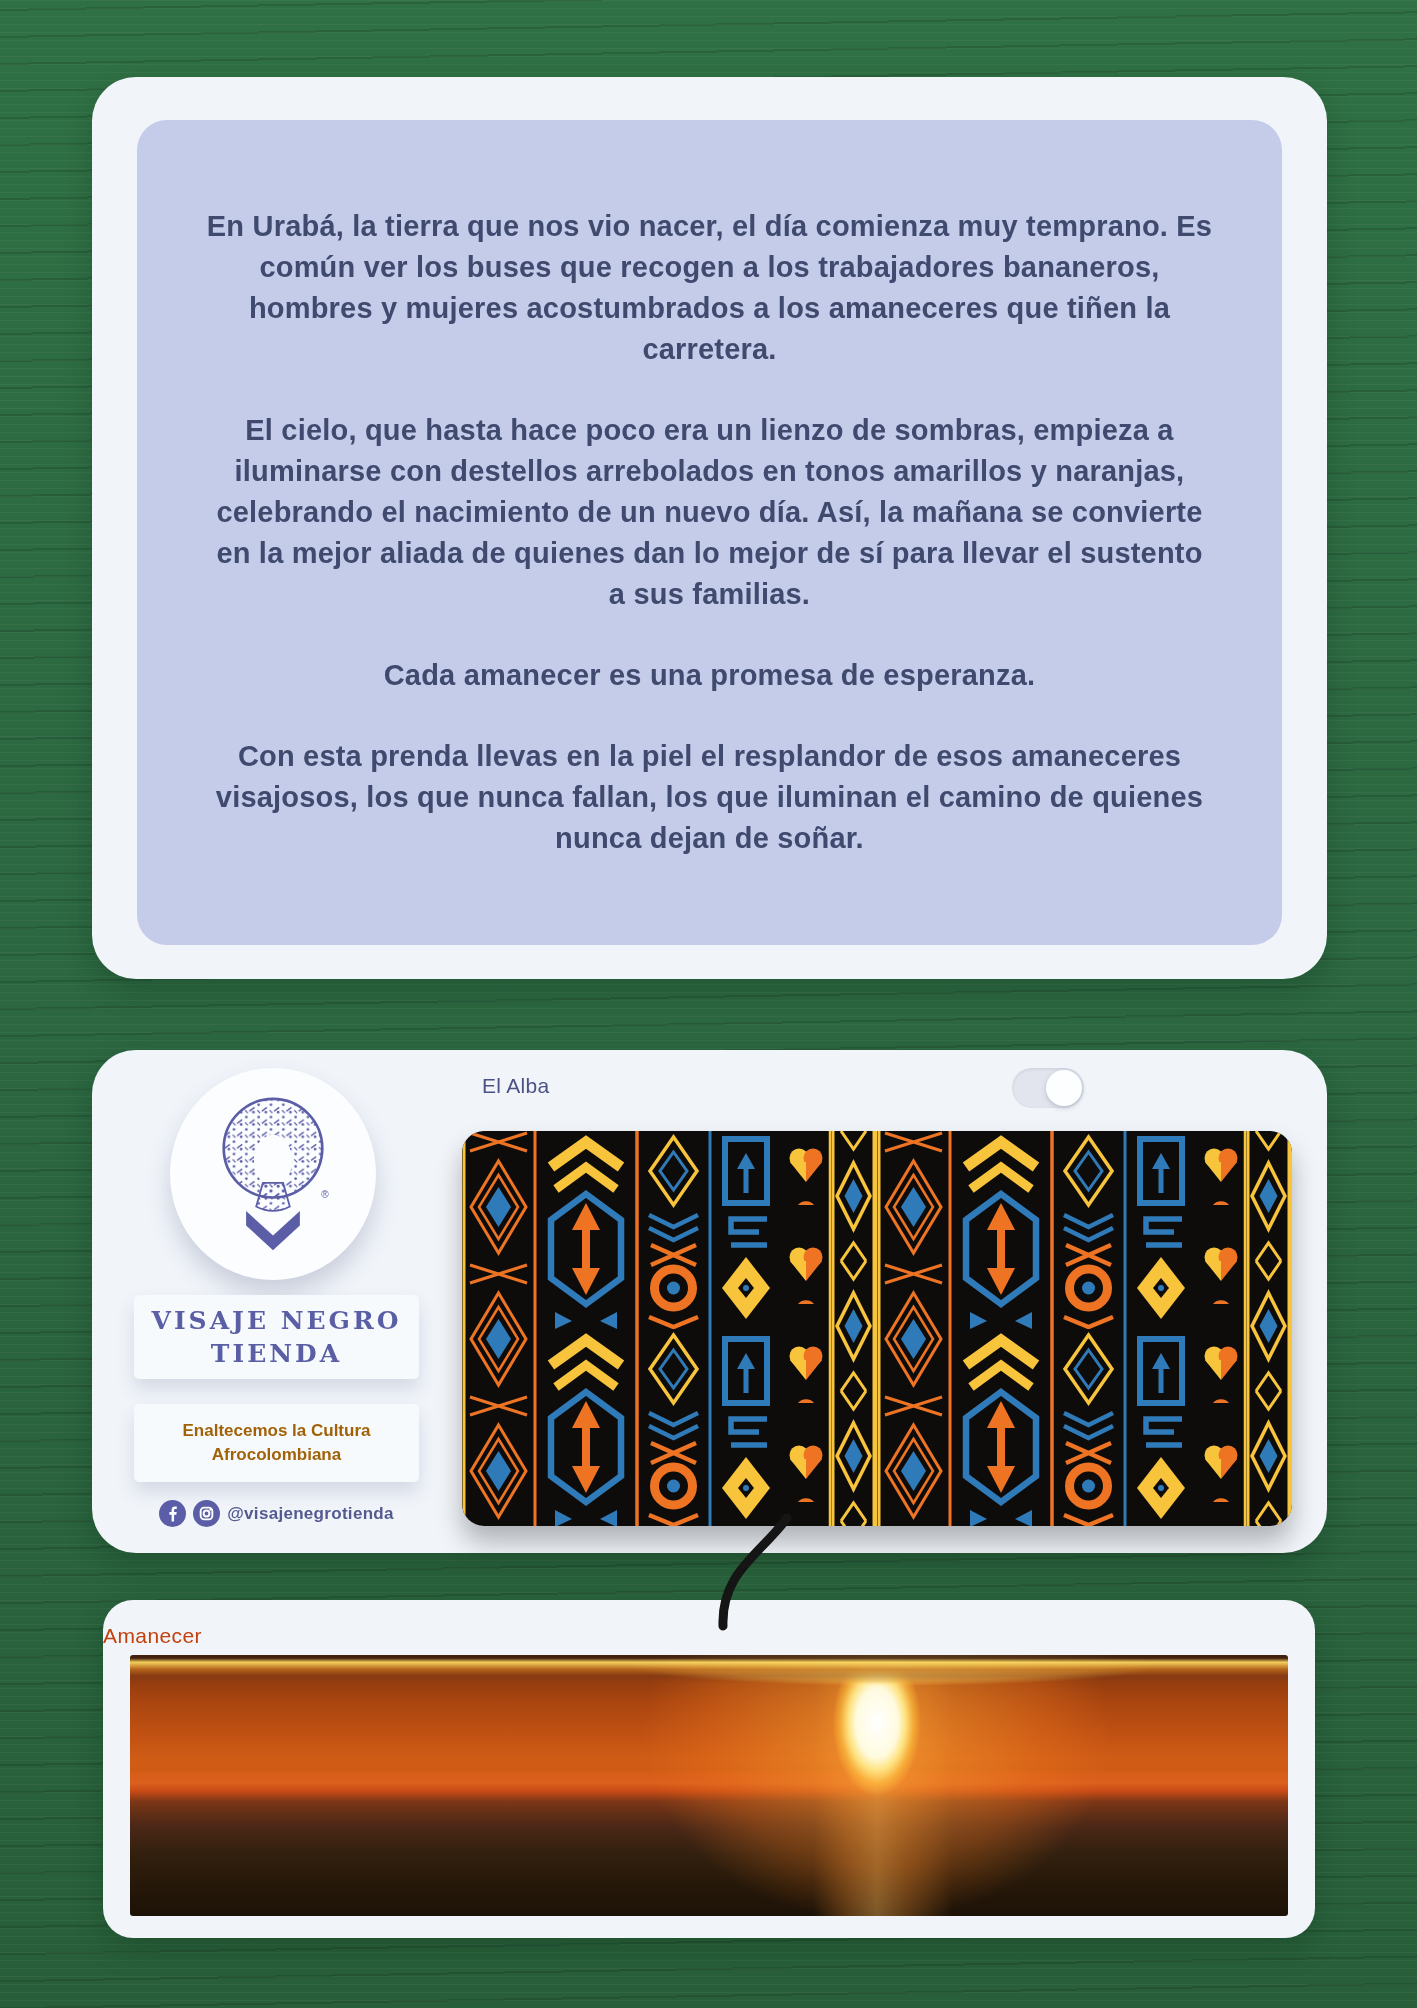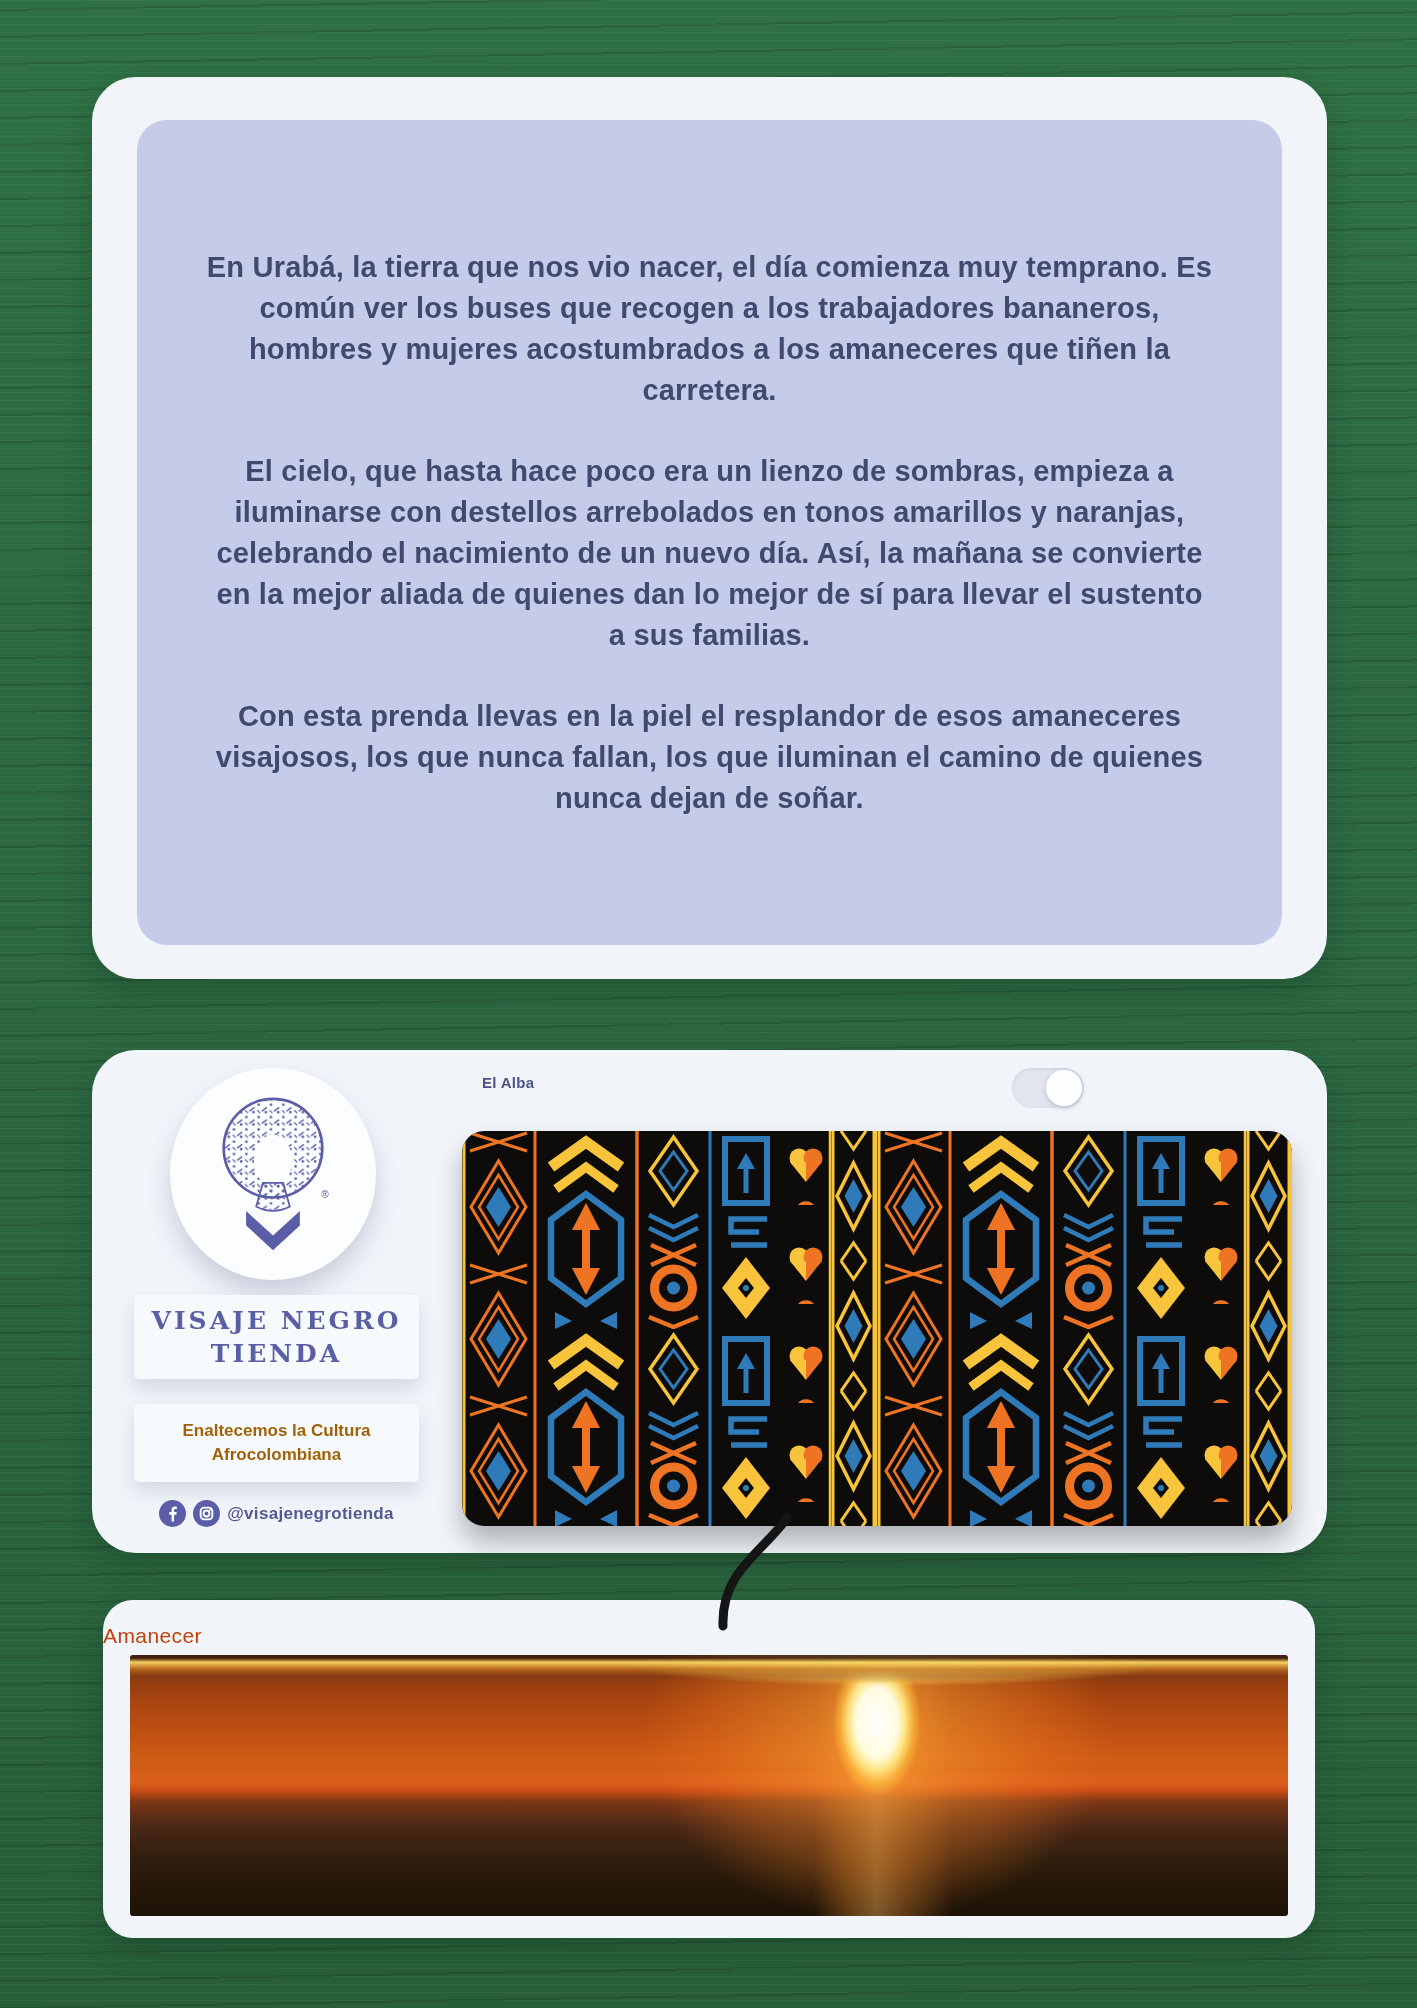--- a/index.html
+++ b/index.html
@@ -29,21 +29,21 @@
     align-items:center;justify-content:center;}
   .pill-name{top:245px;height:84px;}
   .pill-name span{font-family:"DejaVu Serif",serif;font-weight:bold;font-size:25px;
     letter-spacing:3px;color:#5a5fa5;line-height:33px;}
   .pill-tagline{top:354px;height:78px;}
   .pill-tagline span{font-size:17px;font-weight:bold;color:#a16207;line-height:24px;}
   .social-row{position:absolute;left:42px;top:450px;width:285px;display:flex;
     align-items:center;justify-content:center;gap:7px;}
   .social-row .handle{font-size:17px;font-weight:bold;color:#545a90;letter-spacing:0.3px;}
   .social-ic{width:27px;height:27px;display:block;}
-  .product-label{position:absolute;left:390px;top:24px;font-size:15px;font-weight:bold;
+  .product-label{position:absolute;left:390px;top:24px;font-size:21px;font-weight:normal;
     color:#4c5285;letter-spacing:0.3px;}
   .toggle{position:absolute;left:920px;top:18px;width:72px;height:40px;border-radius:20px;
     background:#e2e5ed;box-shadow:inset 0 1px 3px rgba(90,100,130,0.18);cursor:pointer;}
   .knob{position:absolute;right:2px;top:2px;width:36px;height:36px;border-radius:50%;
     background:#fdfeff;box-shadow:0 2px 5px rgba(90,100,130,0.3);}
   .pattern-wrap{position:absolute;left:370px;top:81px;width:830px;height:395px;
     border-radius:22px;overflow:hidden;box-shadow:0 16px 26px rgba(0,0,0,0.28);}
   .pattern-wrap svg{display:block;width:100%;height:100%;}
   
   .card-photo{left:103px;top:1600px;width:1212px;height:338px;border-radius:30px;}
@@ -63,20 +63,21 @@
 </style>
 </head>
 <body>
 
 <div class="page">
 
   <section class="card card-story">
     <div class="lavender">
       <p>En Urabá, la tierra que nos vio nacer, el día comienza muy temprano. Es común ver los buses que recogen a los trabajadores bananeros, hombres y mujeres acostumbrados a los amaneceres que tiñen la carretera.</p>
       <p>El cielo, que hasta hace poco era un lienzo de sombras, empieza a iluminarse con destellos arrebolados en tonos amarillos y naranjas, celebrando el nacimiento de un nuevo día. Así, la mañana se convierte en la mejor aliada de quienes dan lo mejor de sí para llevar el sustento a sus familias.</p>
+      <p>Cada amanecer es una promesa de esperanza.</p>
       <p>Con esta prenda llevas en la piel el resplandor de esos amaneceres visajosos, los que nunca fallan, los que iluminan el camino de quienes nunca dejan de soñar.</p>
     </div>
   </section>
 
   <section class="card card-brand">
 
     <div class="logo-circle">
       <svg width="158" height="168" viewBox="0 0 140 150">
         <defs>
           <pattern id="afrotex" width="11" height="11" patternUnits="userSpaceOnUse">

